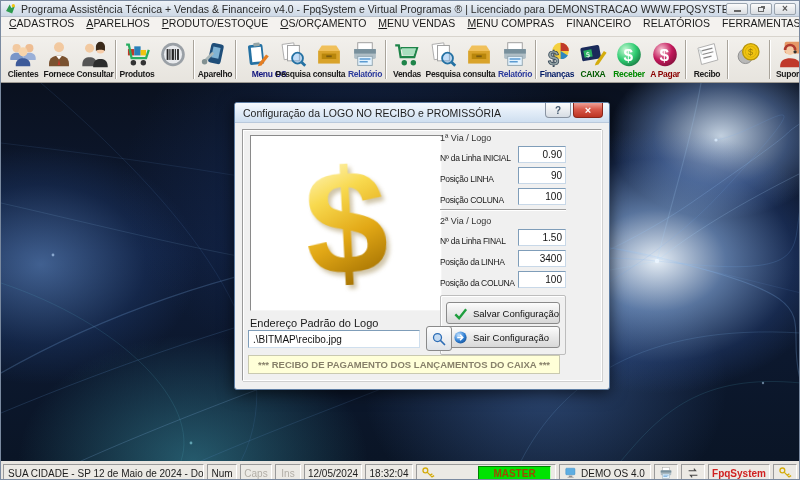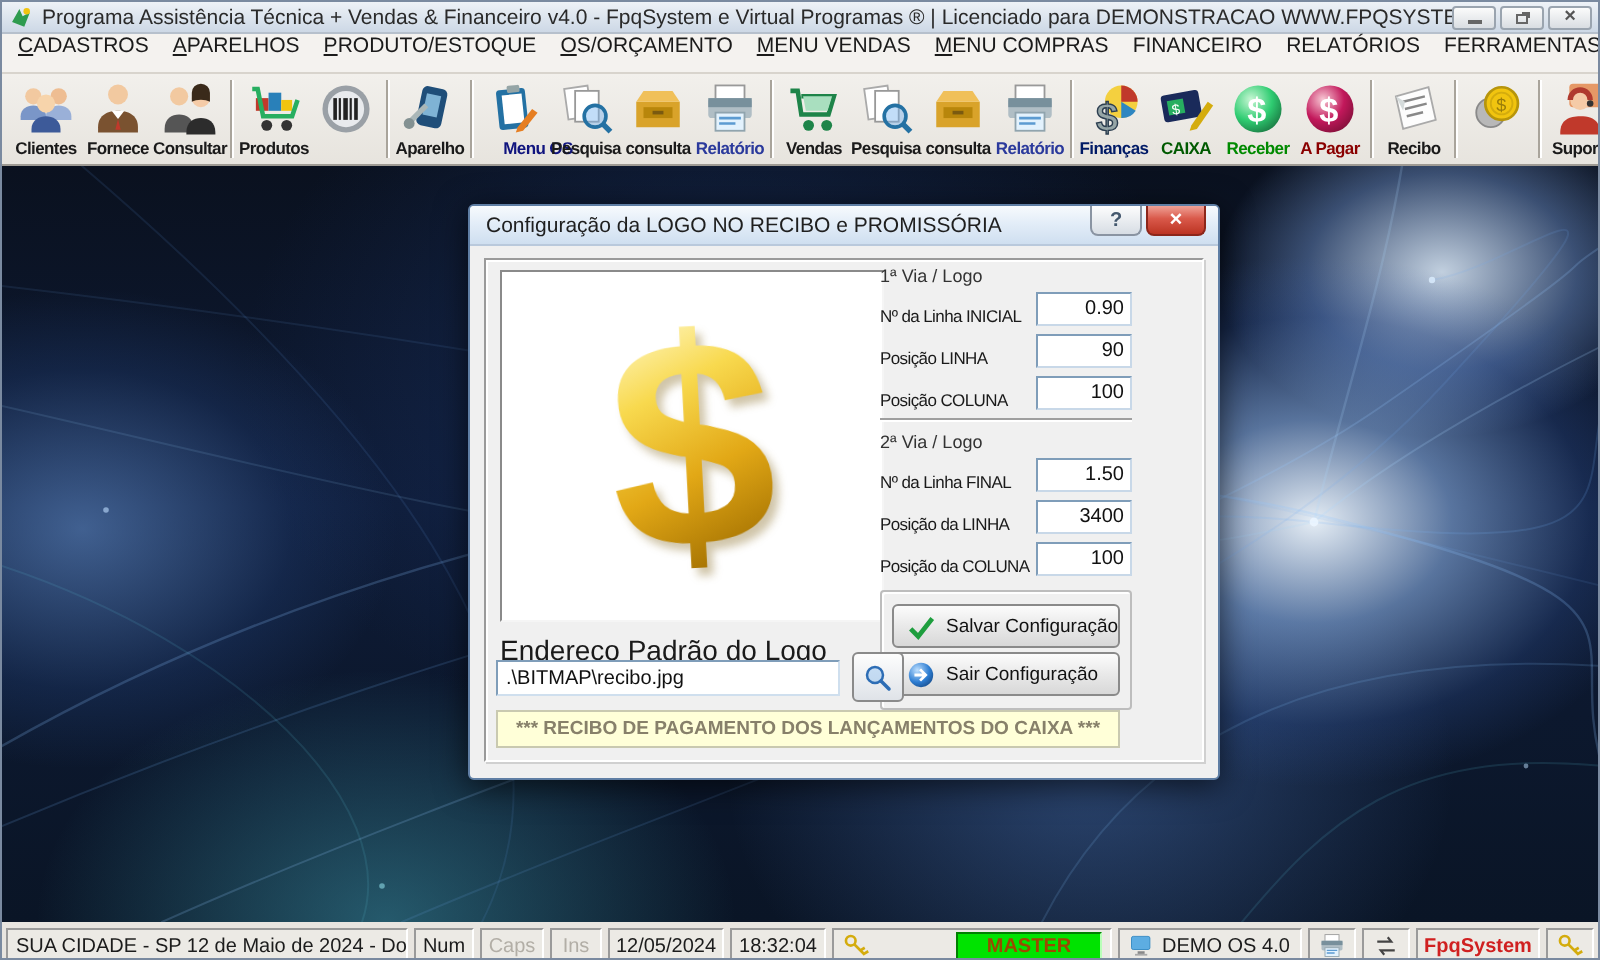--- a/index.html
+++ b/index.html
@@ -62,21 +62,21 @@
   .sec-label { font-size:9px; color:#333; margin-bottom:3px; }
   .frow { display:flex; align-items:flex-end; justify-content:space-between; margin-bottom:4px; }
   .frow label { font-size:8.5px; letter-spacing:-0.3px; color:#1a1a1a; white-space:nowrap; }
   .frow input { width:48px; height:17px; border:1px solid; border-color:#7f9db9 #c8d8e8 #c8d8e8 #7f9db9; background:#fff; font-family:"Liberation Sans",sans-serif; font-size:10px; text-align:right; padding:0 3px; color:#111; }
   .etch { border-top:1px solid #9f9f9f; border-bottom:1px solid #ffffff; margin:4px 0 5px 0; }
 
   .btn-group { margin-top:7px; border:1px solid #bdbdbd; box-shadow:inset 1px 1px 0 #fff; border-radius:2px; padding:6px 5px; display:flex; flex-direction:column; gap:2px; }
   .cmd-btn { height:22px; display:flex; align-items:center; gap:5px; padding:0 6px; background:linear-gradient(180deg,#fcfcfc,#e9e9e9 50%,#d8d8d8); border:1px solid #8a8a8a; border-radius:3px; font-size:9.5px; color:#111; white-space:nowrap; }
   .cmd-btn svg { width:15px; height:15px; flex:0 0 auto; }
 
-  .path-label { position:absolute; left:15px; top:214px; font-size:14px; color:#1a1a1a; }
+  .path-label { position:absolute; left:15px; top:214px; font-size:11px; color:#1a1a1a; }
   .path-input { position:absolute; left:13px; top:227px; width:172px; height:18px; border:1px solid; border-color:#7f9db9 #cfdfee #cfdfee #7f9db9; background:#fff; font-family:"Liberation Sans",sans-serif; font-size:10px; padding:0 4px; color:#111; }
   .search-btn { position:absolute; left:191px; top:223px; width:26px; height:25px; background:linear-gradient(180deg,#fdfdfd,#dfe3e8); border:1px solid #8a8a8a; border-radius:3px; display:flex; align-items:center; justify-content:center; }
   .search-btn svg { width:16px; height:16px; }
 
   .note-strip { position:absolute; left:13px; top:252px; width:312px; height:19px; background:#ffffd8; border:1px solid #c9c9b0; display:flex; align-items:center; justify-content:center; }
   .note-strip span { font-size:9.5px; font-weight:bold; color:#87806a; white-space:nowrap; }
 
   
   .statusbar { height:24px; background:#e8e5e0; display:flex; gap:3px; padding:3px 2px 3px 2px; align-items:stretch; }
   .spanel { border:1px solid; border-color:#9a9a9a #ffffff #ffffff #9a9a9a; background:#eceae5; display:flex; align-items:center; padding:0 4px; font-size:10px; color:#1c1c1c; white-space:nowrap; overflow:hidden; }

